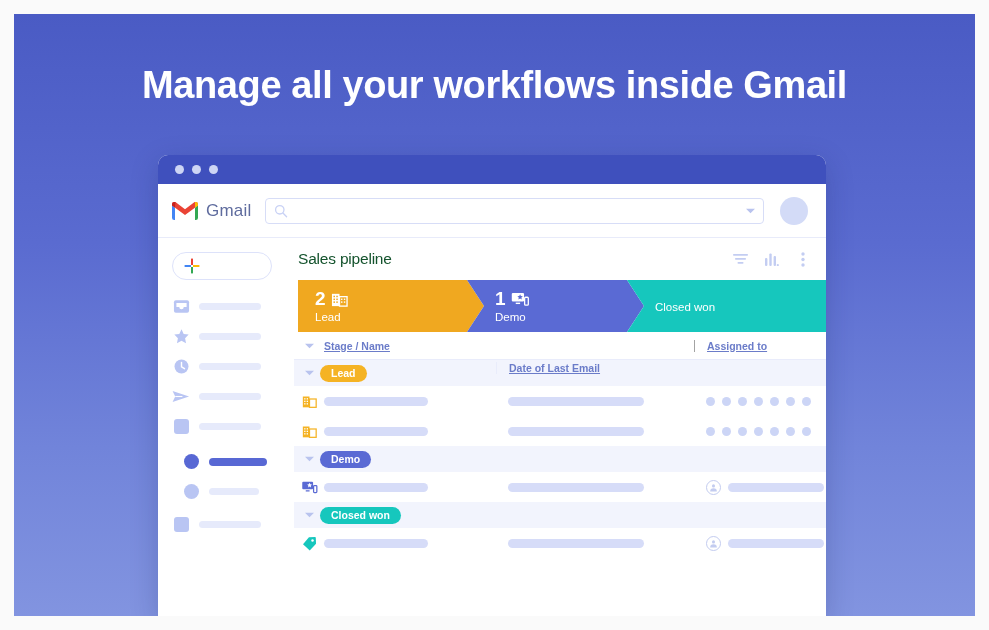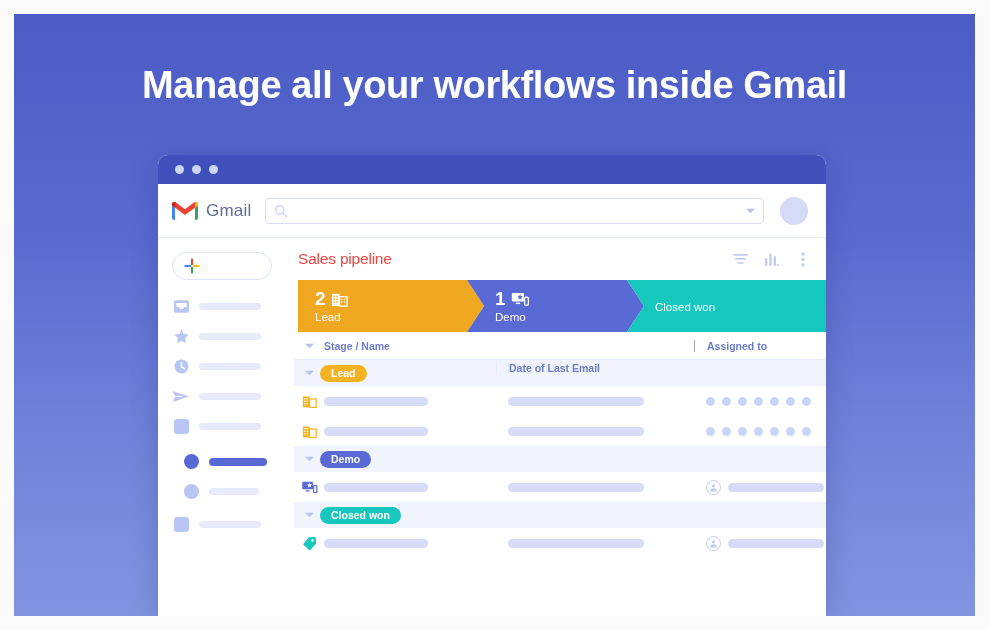--- a/index.html
+++ b/index.html
@@ -144,21 +144,21 @@
   .main { flex: 1; background: #ffffff; padding-left: 6px; }
 
   .main-head {
     height: 42px;
     display: flex;
     align-items: center;
     padding: 0 16px 0 4px;
   }
   .board-title {
     font-size: 15.5px;
-    color: #ef4444;
+    color: #14532d;
     letter-spacing: -0.2px;
     flex: 1;
   }
   .head-tools { display: flex; align-items: center; gap: 16px; }
   .tool-ico { width: 15px; height: 16px; display: flex; align-items: center; justify-content: center; }
 
   
   .pipeline { display: flex; height: 52px; margin: 0 0 0 4px; }
   .stage {
     position: relative;
@@ -177,20 +177,21 @@
   
   .thead {
     display: flex;
     height: 28px;
     align-items: center;
     border-bottom: 1px solid #e9ecfb;
     font-size: 10.5px;
     color: #6b7cc9;
     font-weight: bold;
     padding-left: 4px;
+    text-decoration: underline;
   }
   .col-caret { width: 22px; flex: 0 0 22px; display: flex; justify-content: center; }
   .col-a { flex: 0 0 176px; padding-left: 4px; }
   .col-b { flex: 0 0 198px; padding-left: 12px; border-left: 1px solid #e9ecfb; margin-top: 45px; }
   .col-c { flex: 1; padding-left: 12px; border-left: 1px solid #a3a3a3; }
 
   .group-row {
     display: flex;
     align-items: center;
     height: 26px;

